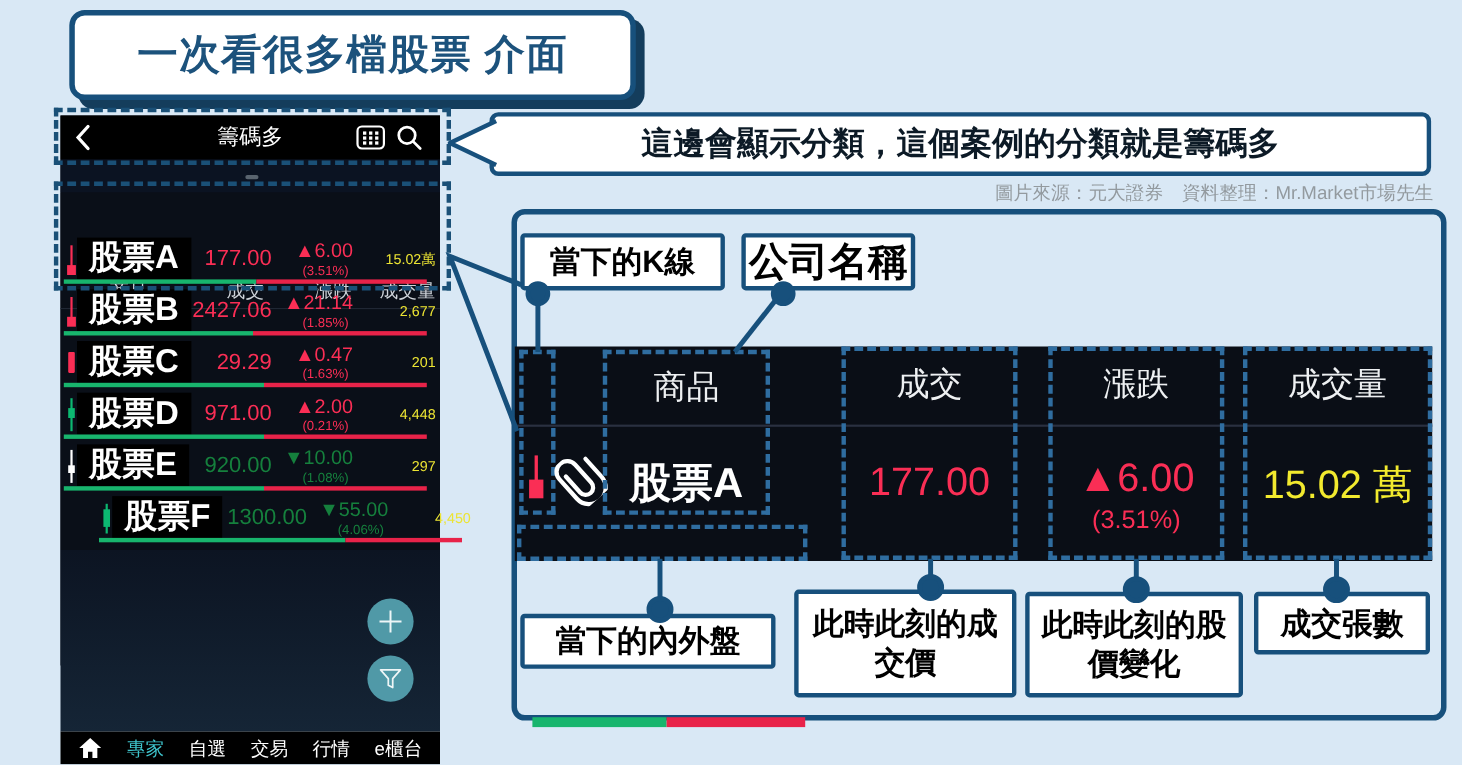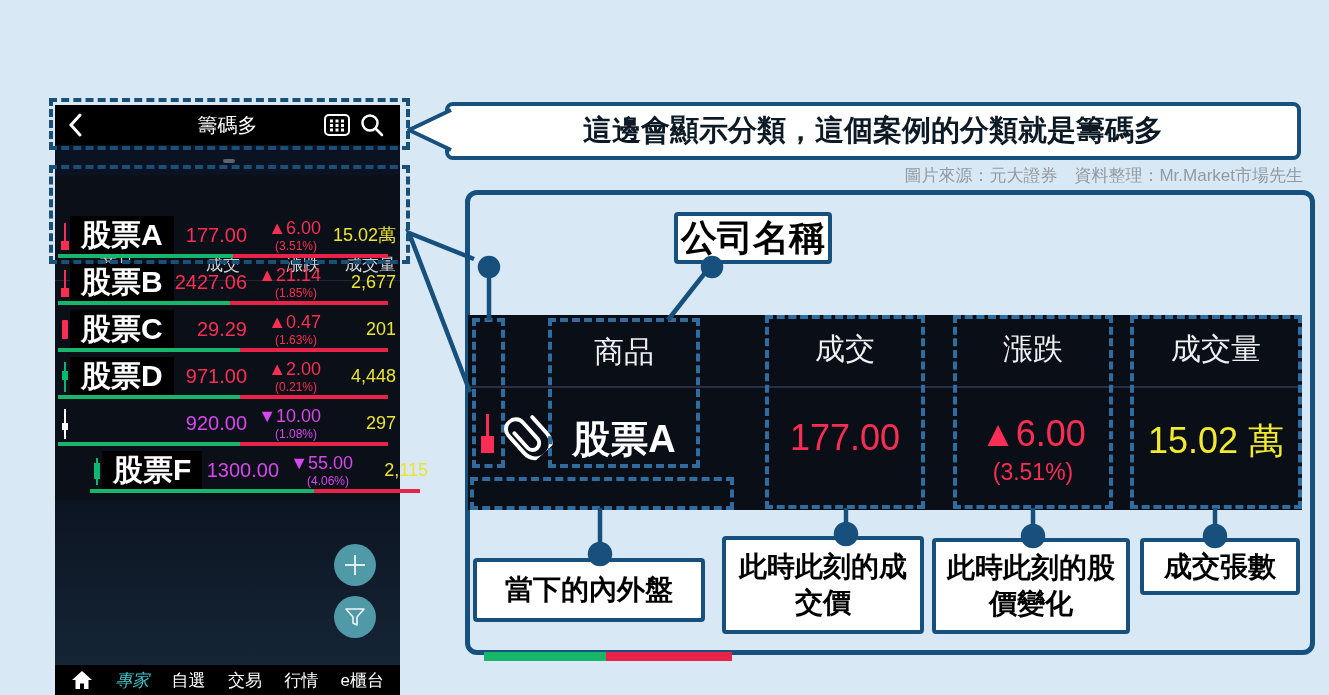--- a/index.html
+++ b/index.html
@@ -35,45 +35,45 @@
   .row{position:absolute;left:0;width:345px;height:47px;}
   .row .name{position:absolute;left:15px;top:4px;height:38px;line-height:38px;background:#000;
     padding:0 11px;color:#fff;font-size:30px;font-weight:700;white-space:nowrap;}
   .row .price{position:absolute;left:90px;width:102px;top:0;height:47px;line-height:47px;
     text-align:right;font-size:20px;}
   .row .change{position:absolute;left:180px;width:86px;top:3px;height:26px;line-height:26px;
     text-align:right;font-size:18px;}
   .row .pct{position:absolute;left:160px;width:102px;top:27px;height:14px;line-height:14px;
     text-align:right;font-size:12px;}
   .row .vol{position:absolute;left:230px;width:111px;top:0;height:47px;line-height:47px;
-    text-align:right;font-size:18px;color:#ece433;}
+    text-align:right;font-size:13px;color:#ece433;}
   .row .iobar{position:absolute;left:3px;bottom:1px;width:330px;height:4px;display:flex;}
   .row .io-green{background:#18b56d;height:4px;}
   .row .io-red{background:#e82349;height:4px;flex:1;}
-  .up{color:#fa2e55;} .dn{color:#d946ef;}
+  .up{color:#fa2e55;} .dn{color:#15803d;}
 
   .kline{position:absolute;left:3px;top:8px;width:14px;height:32px;}
   .kline .wick{position:absolute;left:6px;top:0;width:2px;height:100%;}
   .kline .body{position:absolute;}
   .kline.hammer-red .wick{background:#fa2e55;height:23px;top:3px;}
   .kline.hammer-red .body{background:#fa2e55;left:3px;top:21px;width:8px;height:9px;}
   .kline.bar-red .body{background:#fa2e55;left:4px;top:6px;width:6px;height:19px;border-radius:1px;}
   .kline.doji-green .wick{background:#0cb871;height:30px;top:1px;}
   .kline.doji-green .body{background:#0cb871;left:4px;top:10px;width:6px;height:9px;}
   .kline.doji-white .wick{background:#fff;height:30px;top:1px;}
   .kline.doji-white .body{background:#fff;left:4px;top:15px;width:6px;height:7px;}
   .kline.body-green .wick{background:#0cb871;height:27px;top:3px;}
   .kline.body-green .body{background:#0cb871;left:4px;top:8px;width:6px;height:16px;}
 
   .fab{position:absolute;width:42px;height:42px;border-radius:50%;background:rgba(86,164,178,.92);
     display:flex;align-items:center;justify-content:center;}
   .fab-add{left:279px;top:439px;} .fab-filter{left:279px;top:491px;}
   .app-nav{position:absolute;left:0;top:560px;width:345px;height:30px;background:#000;
     display:flex;align-items:center;justify-content:space-between;padding:0 16px;box-sizing:border-box;}
-  .nav-item{color:#fff;font-size:17px;} .nav-item.active{color:#3fc6ce;font-style:italic;}
+  .nav-item{color:#fff;font-size:17px;} .nav-item.active{color:#3fc6ce;}
 
   
   .dash{position:absolute;border:4px dashed #1a5077;box-sizing:border-box;}
   .dash-topbar{left:49px;top:98px;width:361px;height:52px;}
   .dash-rowa{left:49px;top:165px;width:361px;height:99px;}
 
   
   .bubble{position:absolute;left:445px;top:102px;width:856px;height:58px;background:#fff;
     border:4px solid #17507c;border-radius:8px;box-sizing:border-box;
     display:flex;align-items:center;justify-content:center;}
@@ -82,21 +82,21 @@
 
   
   .zoom-container{position:absolute;left:465px;top:190px;width:850px;height:465px;
     border:5px solid #17507c;border-radius:12px;box-sizing:border-box;}
 
   .label-box{position:absolute;background:#fff;border:4px solid #17507c;border-radius:4px;
     box-sizing:border-box;display:flex;align-items:center;justify-content:center;text-align:center;
     font-weight:600;color:#000;z-index:20;}
   .lb-kline{left:473px;top:212px;width:186px;height:52px;font-size:28px;}
   .lb-company{left:674px;top:212px;width:158px;height:52px;font-size:36px;}
-  .lb-innerouter{left:473px;top:558px;width:232px;height:64px;font-size:28px;}
+  .lb-innerouter{left:473px;top:558px;width:232px;height:50px;font-size:28px;}
   .lb-price{left:722px;top:536px;width:202px;height:98px;font-size:28px;line-height:1.3;}
   .lb-change{left:932px;top:538px;width:198px;height:96px;font-size:28px;line-height:1.3;}
   .lb-lots{left:1140px;top:538px;width:160px;height:57px;font-size:28px;}
 
   
   .zoom-panel{position:absolute;left:468px;top:315px;width:834px;height:195px;background:#0a0e16;z-index:10;}
   .zp-divider{position:absolute;left:0;top:71px;width:834px;height:2px;background:#2a3040;}
   .zp-box{position:absolute;border:4px dashed #2f6da0;box-sizing:border-box;}
   .zp-kline{left:4px;top:3px;width:33px;height:150px;}
   .zp-prod{left:80px;top:3px;width:152px;height:150px;}
@@ -115,20 +115,23 @@
   .zp-bar .g{background:#18b56d;width:49%;} .zp-bar .r{background:#e82349;flex:1;}
   .paperclip{position:absolute;left:38px;top:97px;}
 
   .connector-svg{position:absolute;left:0;top:0;width:1329px;height:695px;z-index:30;pointer-events:none;}
 </style>
 </head>
 <body>
 
 <div class="page">
 
+  <div class="title-box">
+    <span>一次看很多檔股票 介面</span>
+  </div>
 
   <div class="phone">
     <div class="app-topbar">
       <svg class="back-btn" viewBox="0 0 16 24">
         <polyline points="13,2 4,12 13,22" fill="none" stroke="#fff" stroke-width="3" stroke-linecap="round"></polyline>
       </svg>
       <div class="app-title">籌碼多</div>
       <svg class="grid-btn" viewBox="0 0 28 24">
         <rect x="2" y="2" width="24" height="20" rx="4" fill="none" stroke="#fff" stroke-width="2"></rect>
         <g fill="#fff">
@@ -241,56 +244,58 @@
       <div class="iobar">
         <div class="io-green" style="width: 55%;"></div>
         <div class="io-red"></div>
       </div>
     </div>
       <div class="row" style="top: 295px;">
       <div class="kline doji-white">
           <div class="wick"></div>
           <div class="body"></div>
         </div>
+      <div class="name">股票E</div>
       <div class="price dn">920.00</div>
       <div class="change dn">▼10.00</div>
       <div class="pct dn">(1.08%)</div>
       <div class="vol">297</div>
       <div class="iobar">
         <div class="io-green" style="width: 55%;"></div>
         <div class="io-red"></div>
       </div>
     </div>
       <div class="row" style="top: 342px; margin-left: 32px;">
       <div class="kline body-green">
           <div class="wick"></div>
           <div class="body"></div>
         </div>
       <div class="name">股票F</div>
       <div class="price dn">1300.00</div>
       <div class="change dn">▼55.00</div>
       <div class="pct dn">(4.06%)</div>
-      <div class="vol">2,115</div>
+      <div class="vol">4,450</div>
       <div class="iobar">
         <div class="io-green" style="width: 68%;"></div>
         <div class="io-red"></div>
       </div>
     </div>
     </div>
 
   <div class="dash dash-topbar"></div>
   <div class="dash dash-rowa"></div>
 
   <div class="bubble">
     <span>這邊會顯示分類，這個案例的分類就是籌碼多</span>
   </div>
   <div class="attribution">圖片來源：元大證券　資料整理：Mr.Market市場先生</div>
 
   <div class="zoom-container"></div>
 
+  <div class="label-box lb-kline">當下的K線</div>
   <div class="label-box lb-company">公司名稱</div>
 
   <div class="zoom-panel">
     <div class="zp-divider"></div>
 
     <div class="zp-box zp-kline"></div>
     <div class="zp-candle-wick"></div>
     <div class="zp-candle-body"></div>
     <svg class="paperclip" width="42" height="48" viewBox="0 0 28 32" style="transform:rotate(-42deg);">
       <path d="M9 9 v13 a4.5 4.5 0 0 0 9 0 V7.5 a6.5 6.5 0 0 0 -13 0 v16 a10 10 0 0 0 20 0 V9" fill="none" stroke="#fff" stroke-width="2.6" stroke-linecap="round"></path>

